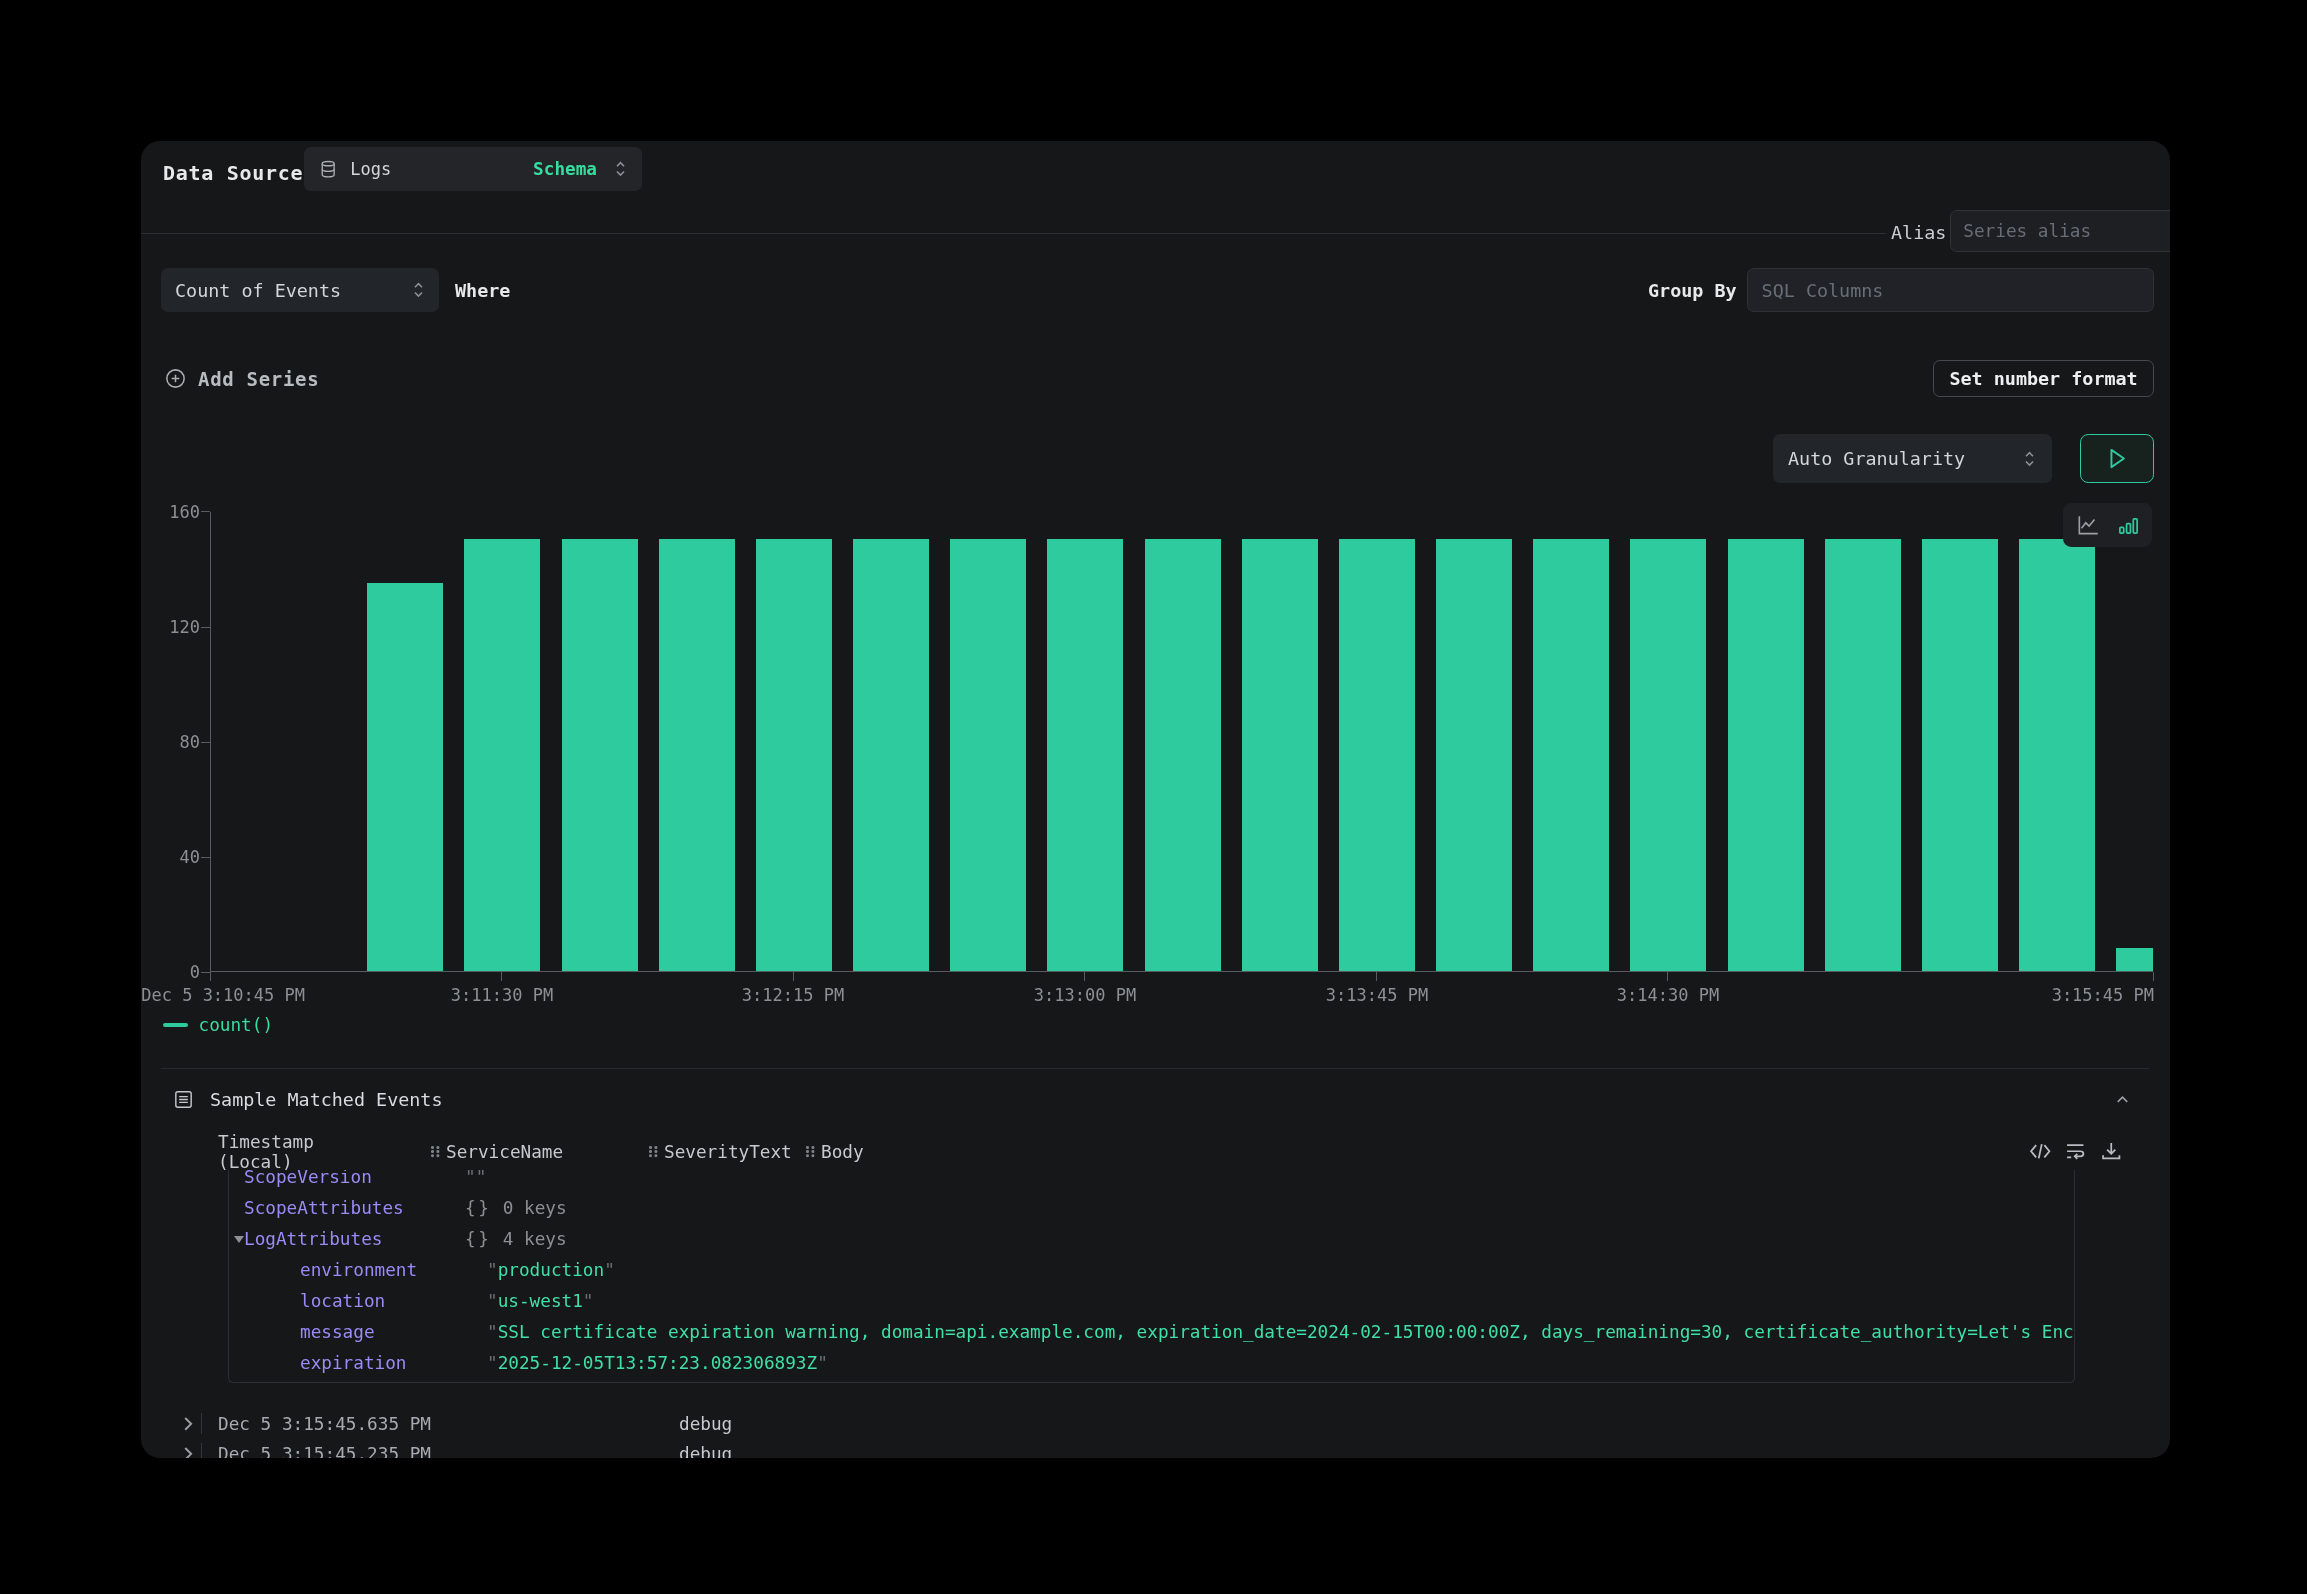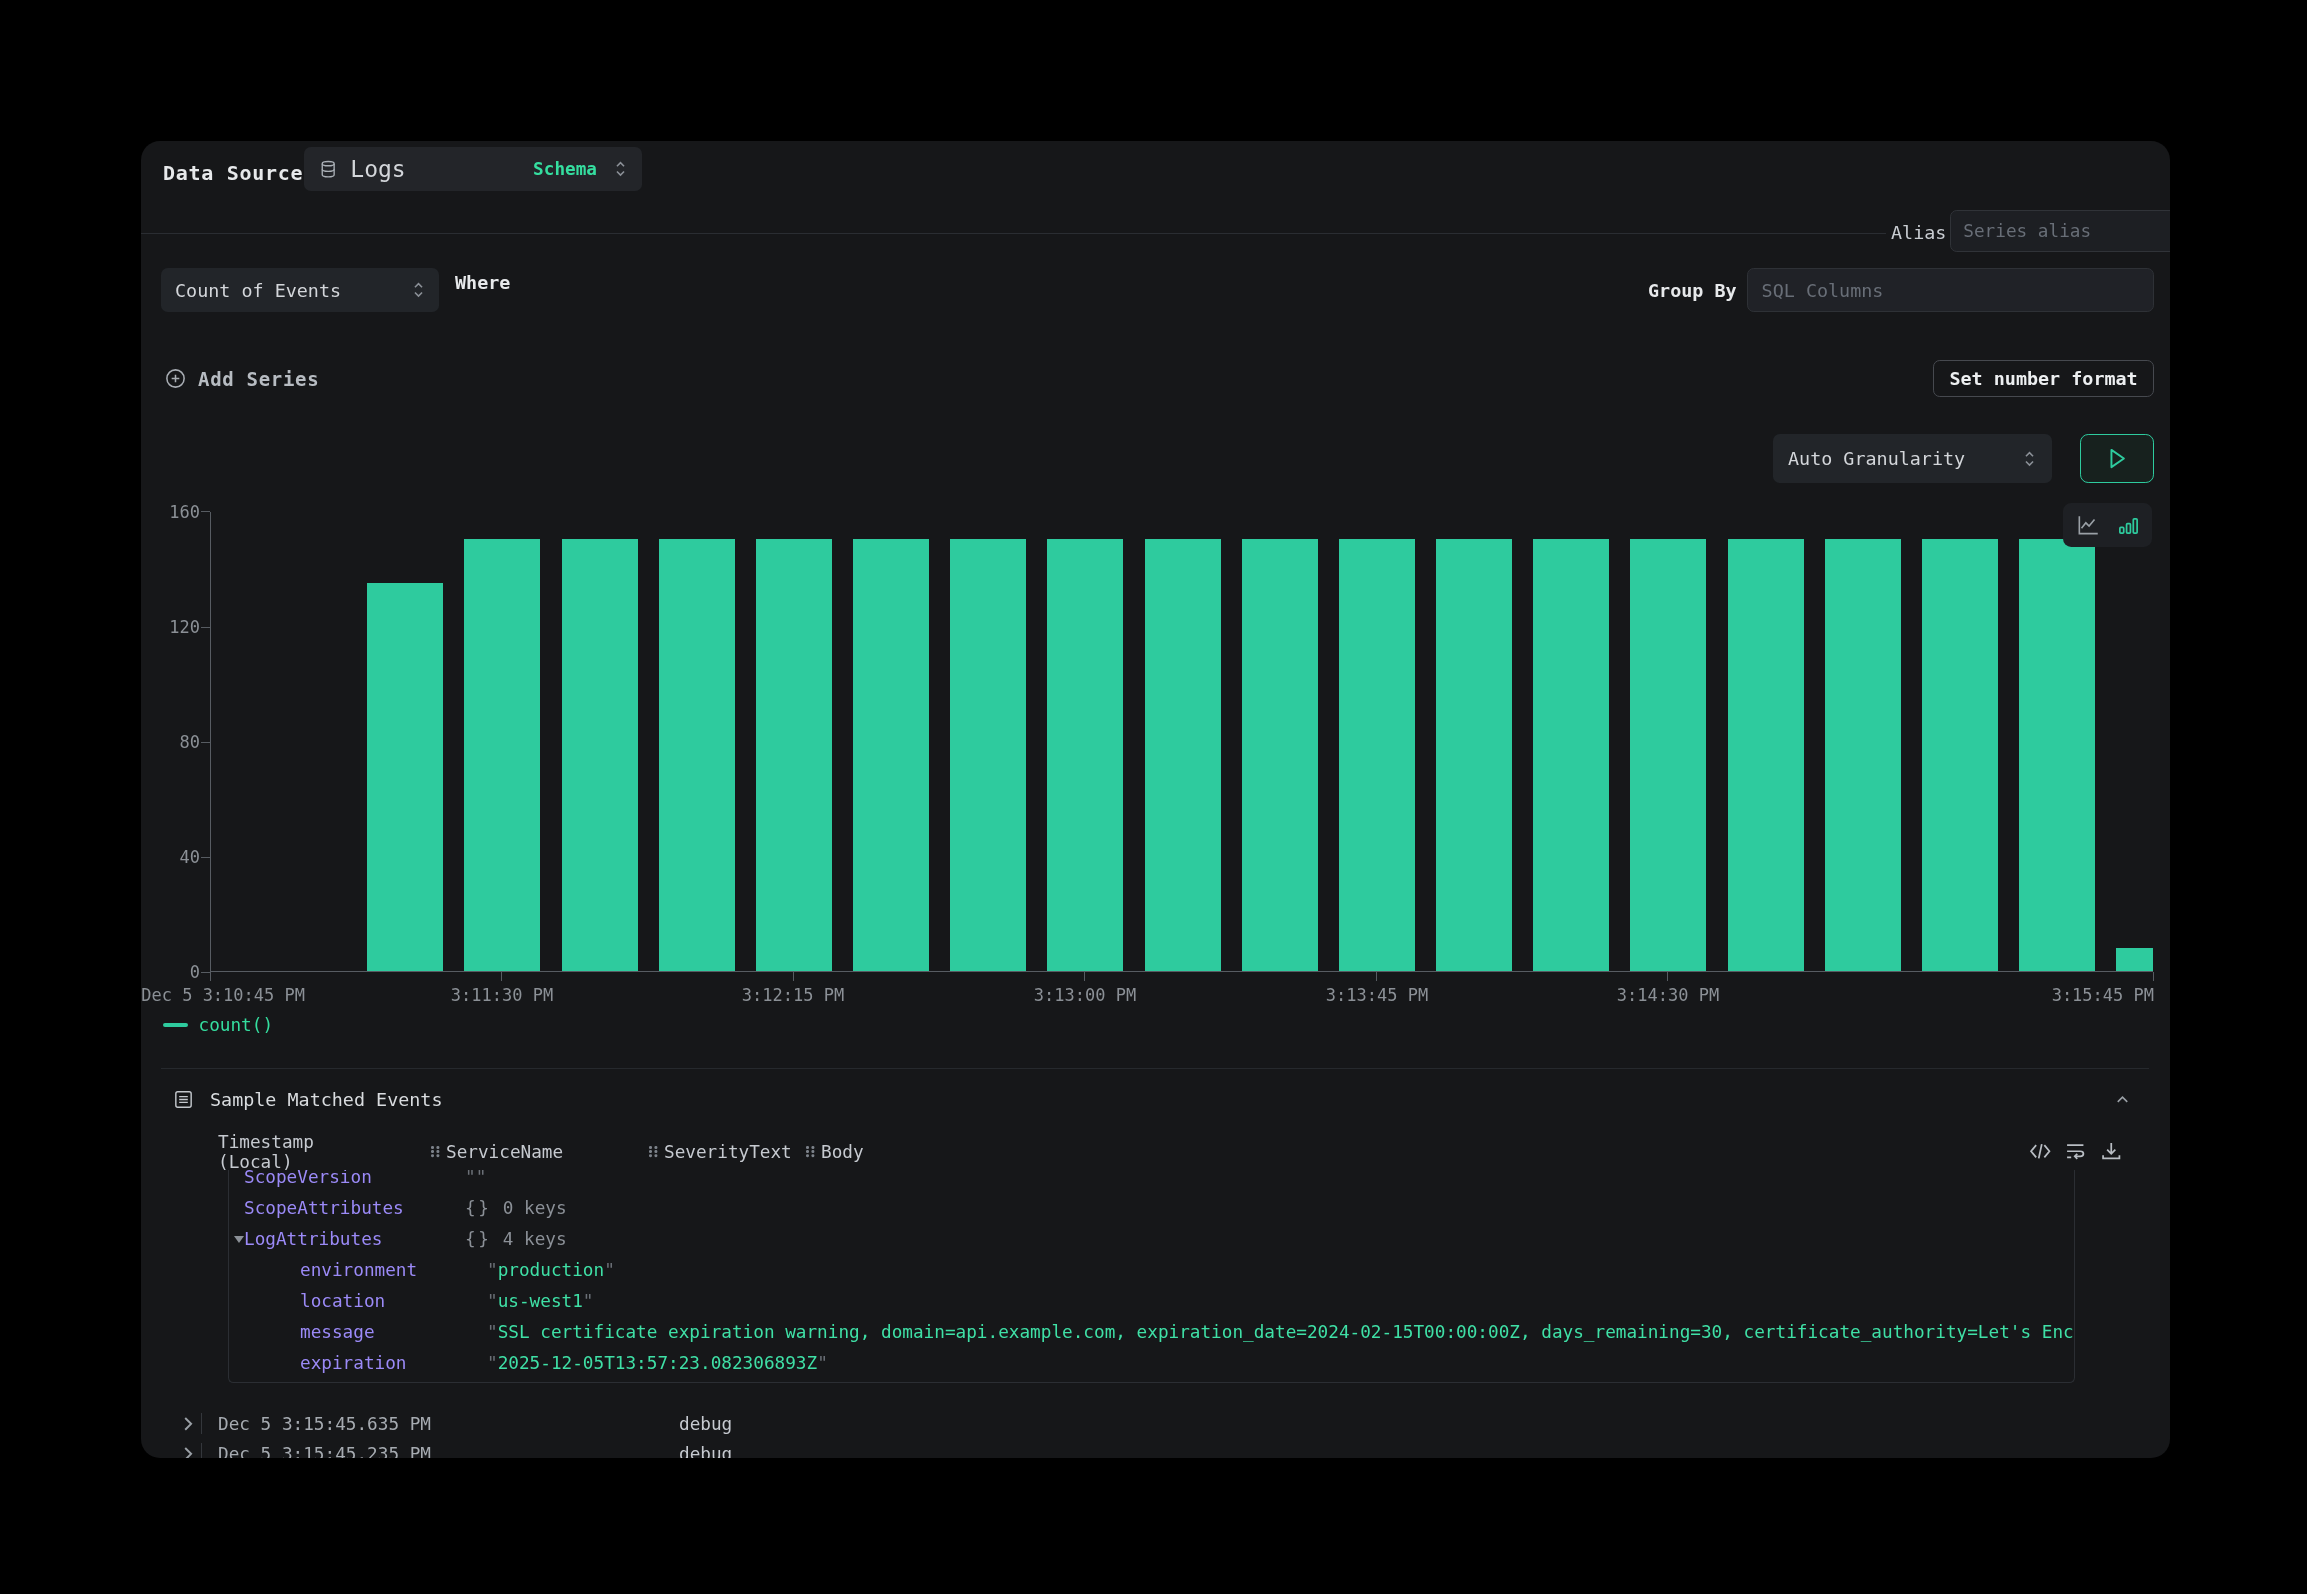--- a/index.html
+++ b/index.html
@@ -6,35 +6,35 @@
   html,body { width: 2307px; height: 1595px; background: #000; font-family: "DejaVu Sans Mono", "Liberation Mono", monospace; }
   .panel { position: absolute; left: 141px; top: 141px; width: 2029px; height: 1317px;
            background: #161719; border-radius: 19px; overflow: hidden; }
   .abs { position: absolute; }
 
   
   .ds-label { left: 22px; top: 13.6px; height: 37px; display: flex; align-items: center;
               font-size: 20px; font-weight: 700; color: #e7e9eb; letter-spacing: 0.7px; }
   .source-select { left: 163px; top: 6.1px; width: 338px; height: 44px; background: #232529;
                    border-radius: 6.8px; display: flex; align-items: center; padding: 0 13.6px; gap: 12.3px; cursor: pointer; }
-  .source-select .txt { font-size: 23px; color: #d3d6da; flex: 1; }
+  .source-select .txt { font-size: 17px; color: #d3d6da; flex: 1; }
   .schema-txt { font-size: 17.7px; font-weight: 700; color: #35de9f; margin-right: 4.1px; }
   .divider1 { left: 0; top: 92px; width: 1745px; height: 0.7px; background: #2a2d32; }
   .alias-label { left: 1750px; top: 76px; height: 30px; display: flex; align-items: center;
                  font-size: 18.4px; color: #c9cdd2; }
   .alias-input { left: 1809px; top: 69px; width: 232px; height: 42px; background: #1d1f23;
                  border: 0.7px solid #303338; border-radius: 6.8px; color: #d6d9dd; font-size: 17.7px;
                  padding: 0 12.3px; outline: none; font-family: inherit; }
   input::placeholder { color: #686e77; }
 
   
   .agg-select { left: 20.4px; top: 127px; width: 278px; height: 44px; background: #222529;
                 border-radius: 6.8px; display: flex; align-items: center; padding: 0 13.6px; cursor: pointer; }
   .agg-select .txt { font-size: 18.4px; color: #d3d6da; flex: 1; }
-  .where-label { left: 314px; top: 119px; height: 44px; display: flex; align-items: center;
+  .where-label { left: 314px; top: 127px; height: 44px; display: flex; align-items: center;
                  font-size: 18.4px; font-weight: 700; color: #e7e9eb; }
   .search-wrap { left: 381px; top: 127px; width: 1111px; height: 44px; background: #1c1e22;
                  border: 0.7px solid #2c2f34; border-radius: 6.8px; display: flex; align-items: center; }
   .search-wrap input { flex: 1; background: transparent; border: none; outline: none;
                        font-family: inherit; font-size: 18.4px; color: #d6d9dd; padding: 0 15px; min-width: 0; }
   .lang-chip { flex: none; height: 36px; margin: 3.4px; padding: 0 13.6px; background: #26292e;
                border-radius: 5.4px; display: flex; align-items: center; gap: 9.5px; cursor: pointer; }
   .lang-sql { font-size: 17.7px; color: #c3c7cc; }
   .lang-sep { font-size: 17.7px; color: #5c626a; }
   .lang-lucene { font-size: 17.7px; font-weight: 700; color: #35de9f; }

